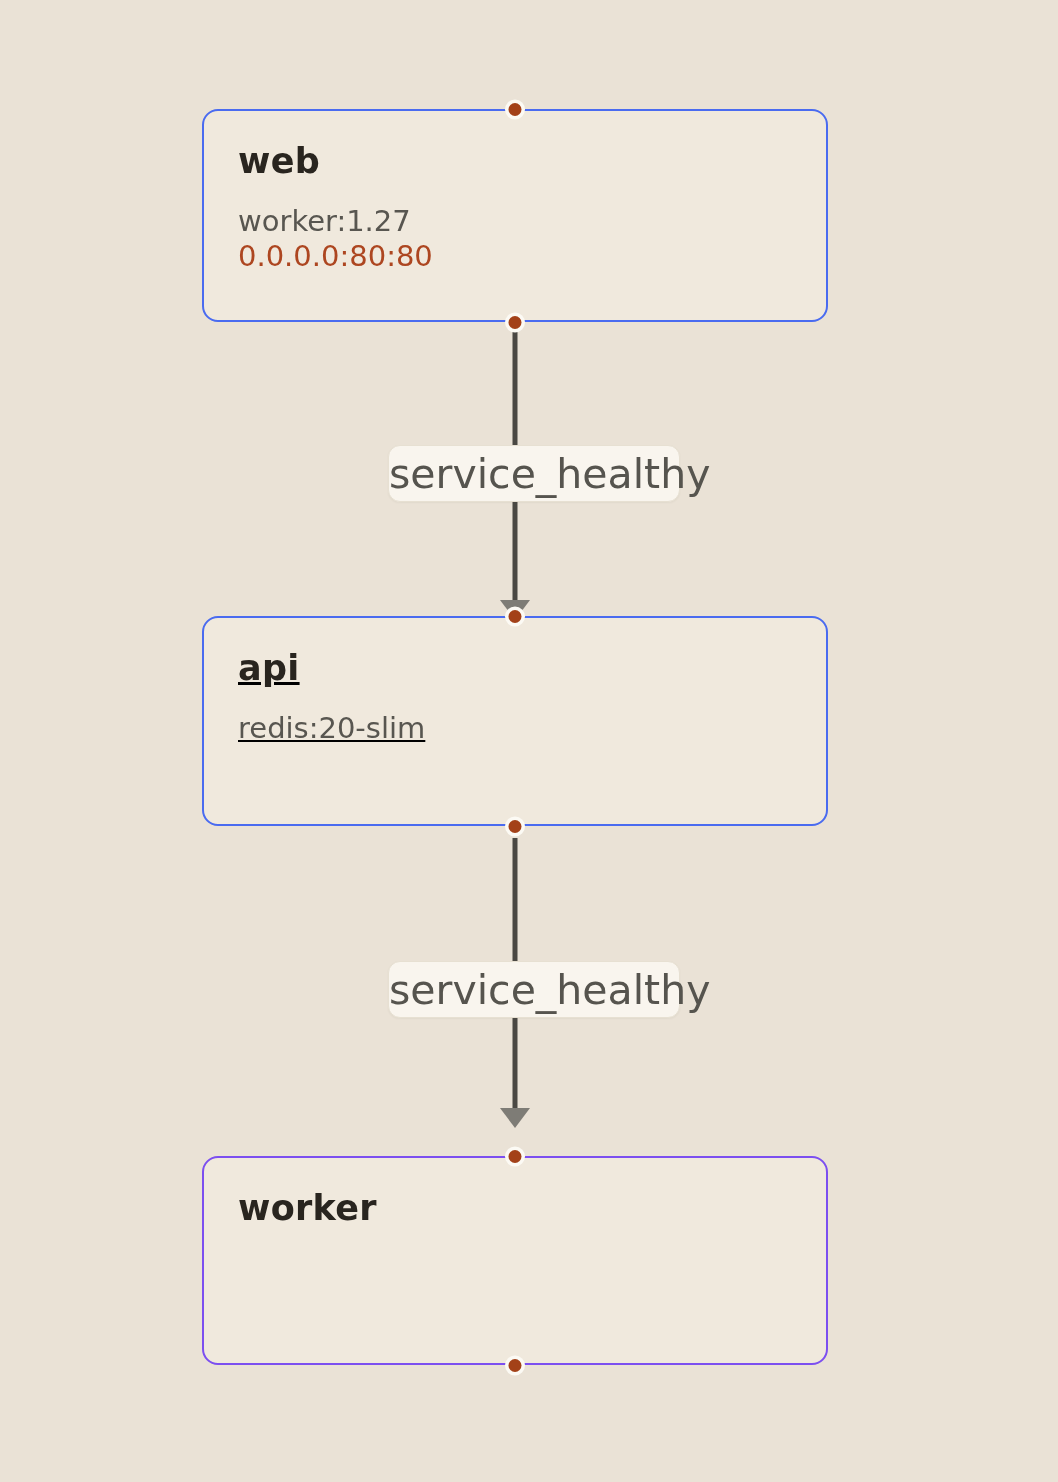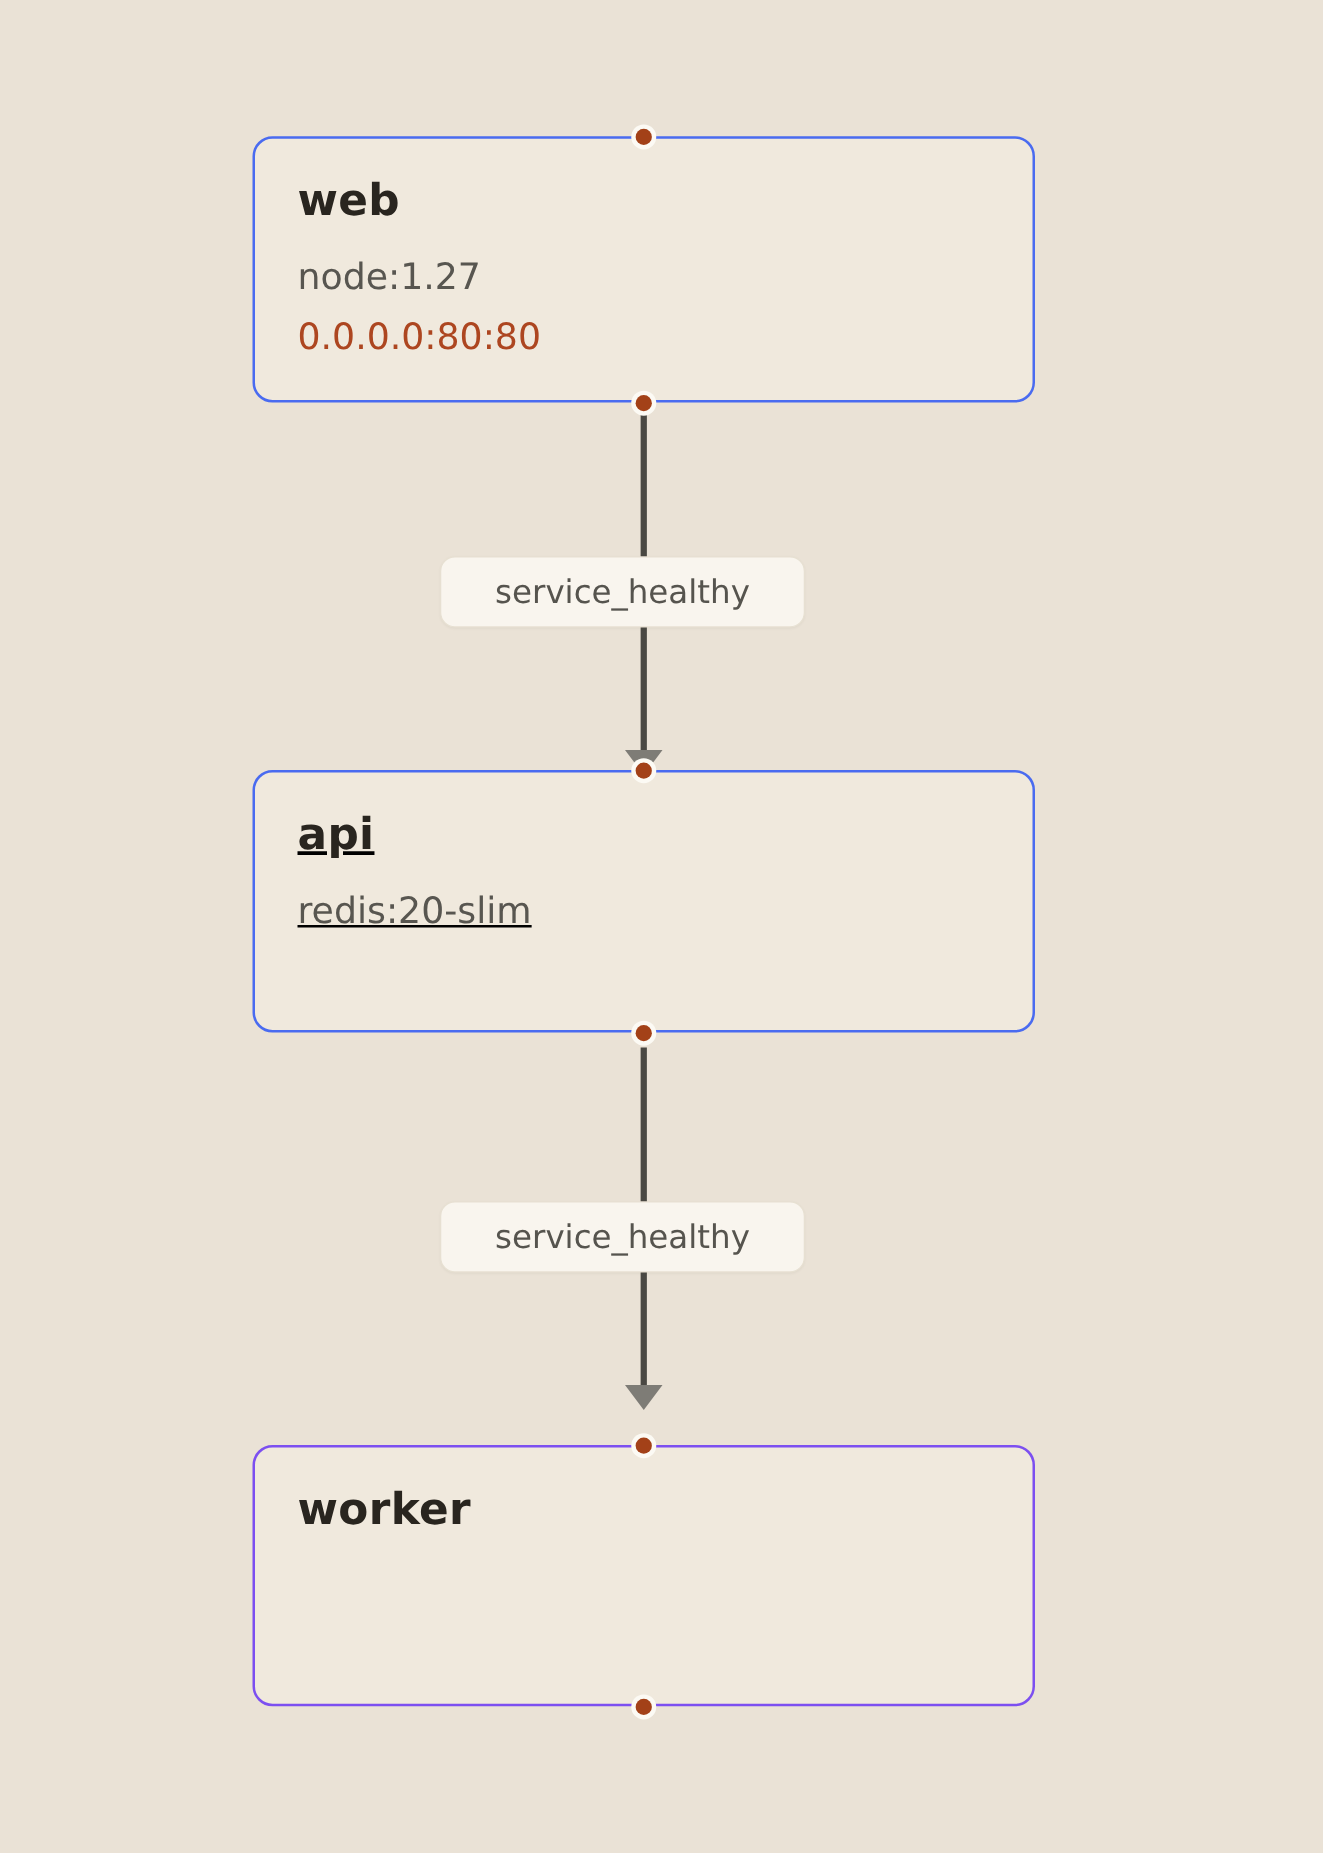--- a/index.html
+++ b/index.html
@@ -41,50 +41,49 @@
     color: #29251f;
     letter-spacing: 0.3px;
   }
   .node-image {
     margin-top: 23px;
     font-size: 29px;
     line-height: 1.2;
     color: #585650;
   }
   .node-ports {
-    margin-top: 13px;
     font-size: 29px;
     line-height: 1.2;
     color: #ad4620;
   }
   .handle {
     position: absolute;
     left: 50%;
     width: 13px;
     height: 13px;
     border-radius: 50%;
     background: #a34118;
     box-shadow: 0 0 0 3.5px #fcfaf4;
     transform: translateX(-50%);
   }
   .handle-top    { top: -8.5px; }
   .handle-bottom { bottom: -8.5px; }
   .edge-label {
     position: absolute;
-    left: 352px;
+    left: 388px;
     width: 292px;
     height: 57px;
     box-sizing: border-box;
     background: #f9f5ee;
     border: 1.5px solid #e7e0d2;
     border-radius: 12px;
     display: flex;
     align-items: center;
-    justify-content: center;
-    font-size: 26px;
+    justify-content: flex-start;
+    font-size: 41px;
     color: #56544e;
     box-shadow: 0 1px 2px rgba(90,80,60,0.06);
   }
   .edge-label-1 { top: 445px; }
   .edge-label-2 { top: 961px; }
 </style>
 </head>
 <body>
 
 <div class="canvas">
@@ -92,21 +91,21 @@
   <svg class="edges-layer" width="1058" height="1482" viewBox="0 0 1058 1482" xmlns="http://www.w3.org/2000/svg">
     <line x1="515" y1="322" x2="515" y2="600" stroke="#4a4843" stroke-width="5"></line>
     <polygon points="500,600 530,600 515,620" fill="#7e7c76"></polygon>
     <line x1="515" y1="838" x2="515" y2="1108" stroke="#4a4843" stroke-width="5"></line>
     <polygon points="500,1108 530,1108 515,1128" fill="#7e7c76"></polygon>
   </svg>
 
   <div class="node node-web">
     <span class="handle handle-top"></span>
     <div class="node-title">web</div>
-    <div class="node-image">node:1.27</div>
+    <div class="node-image">worker:1.27</div>
     <div class="node-ports">0.0.0.0:80:80</div>
     <span class="handle handle-bottom"></span>
   </div>
 
   <div class="edge-label edge-label-1">
     <span>service_healthy</span>
   </div>
 
   <div class="node node-api">
     <span class="handle handle-top"></span>

